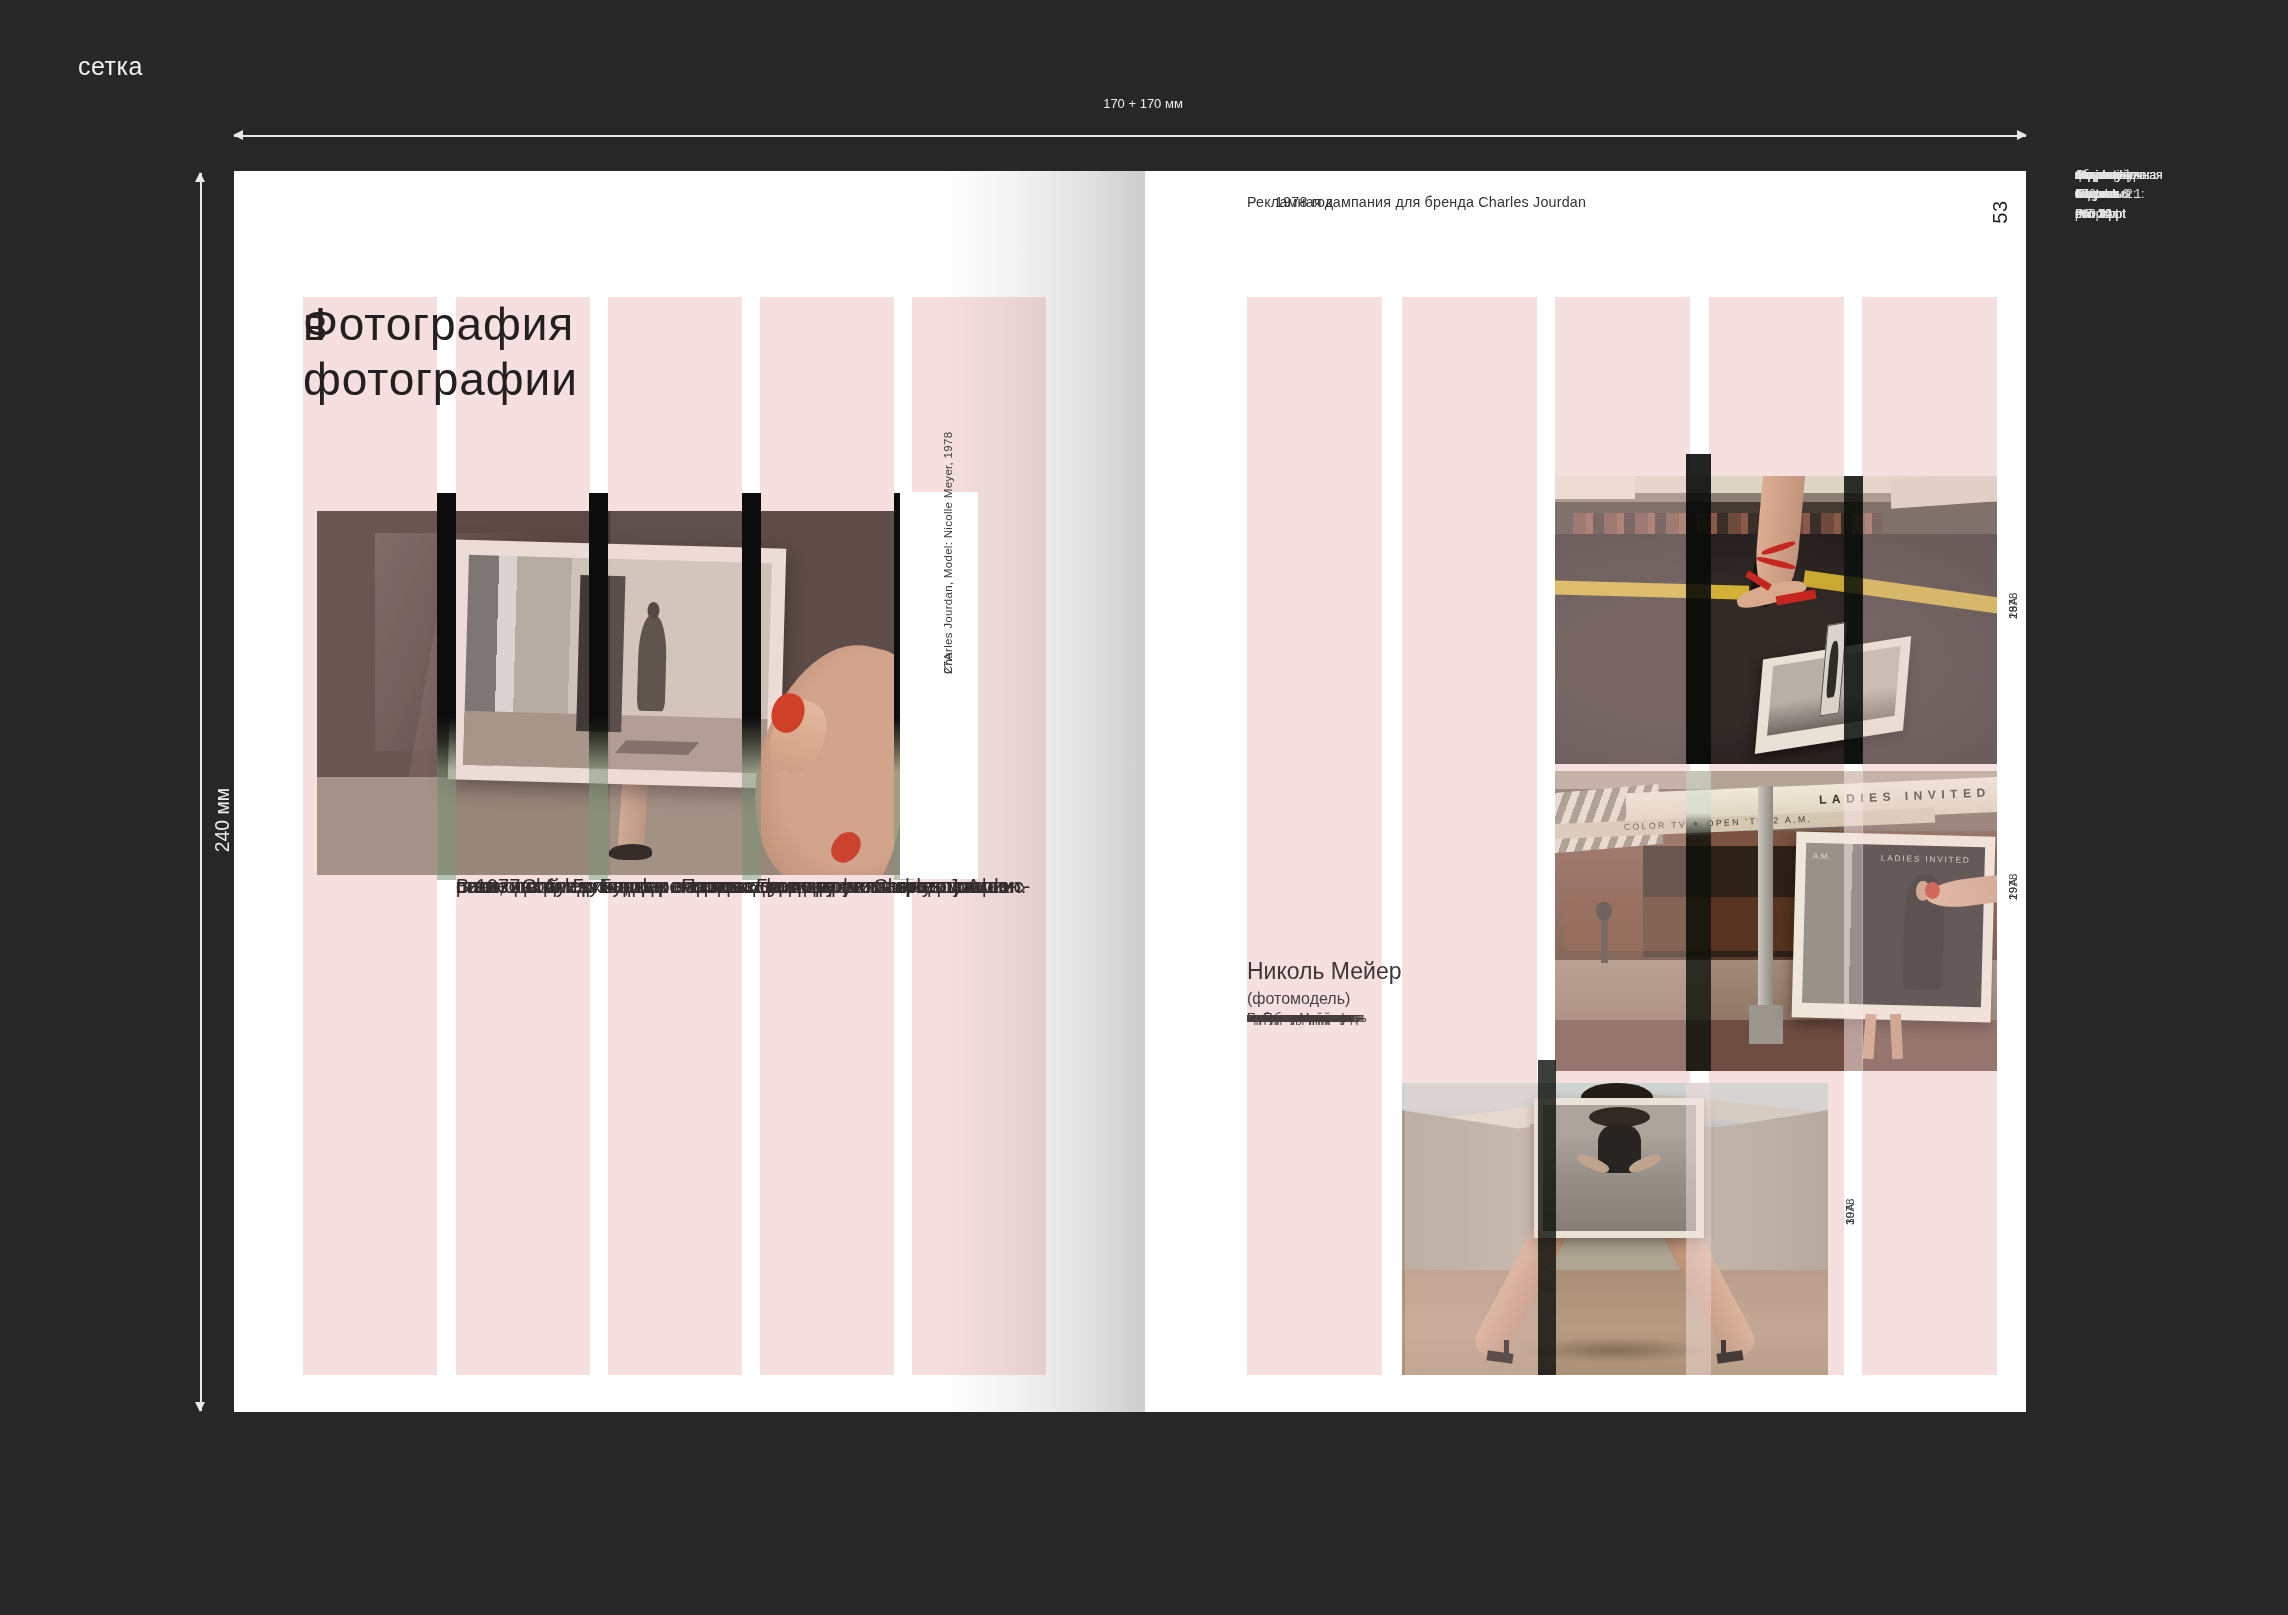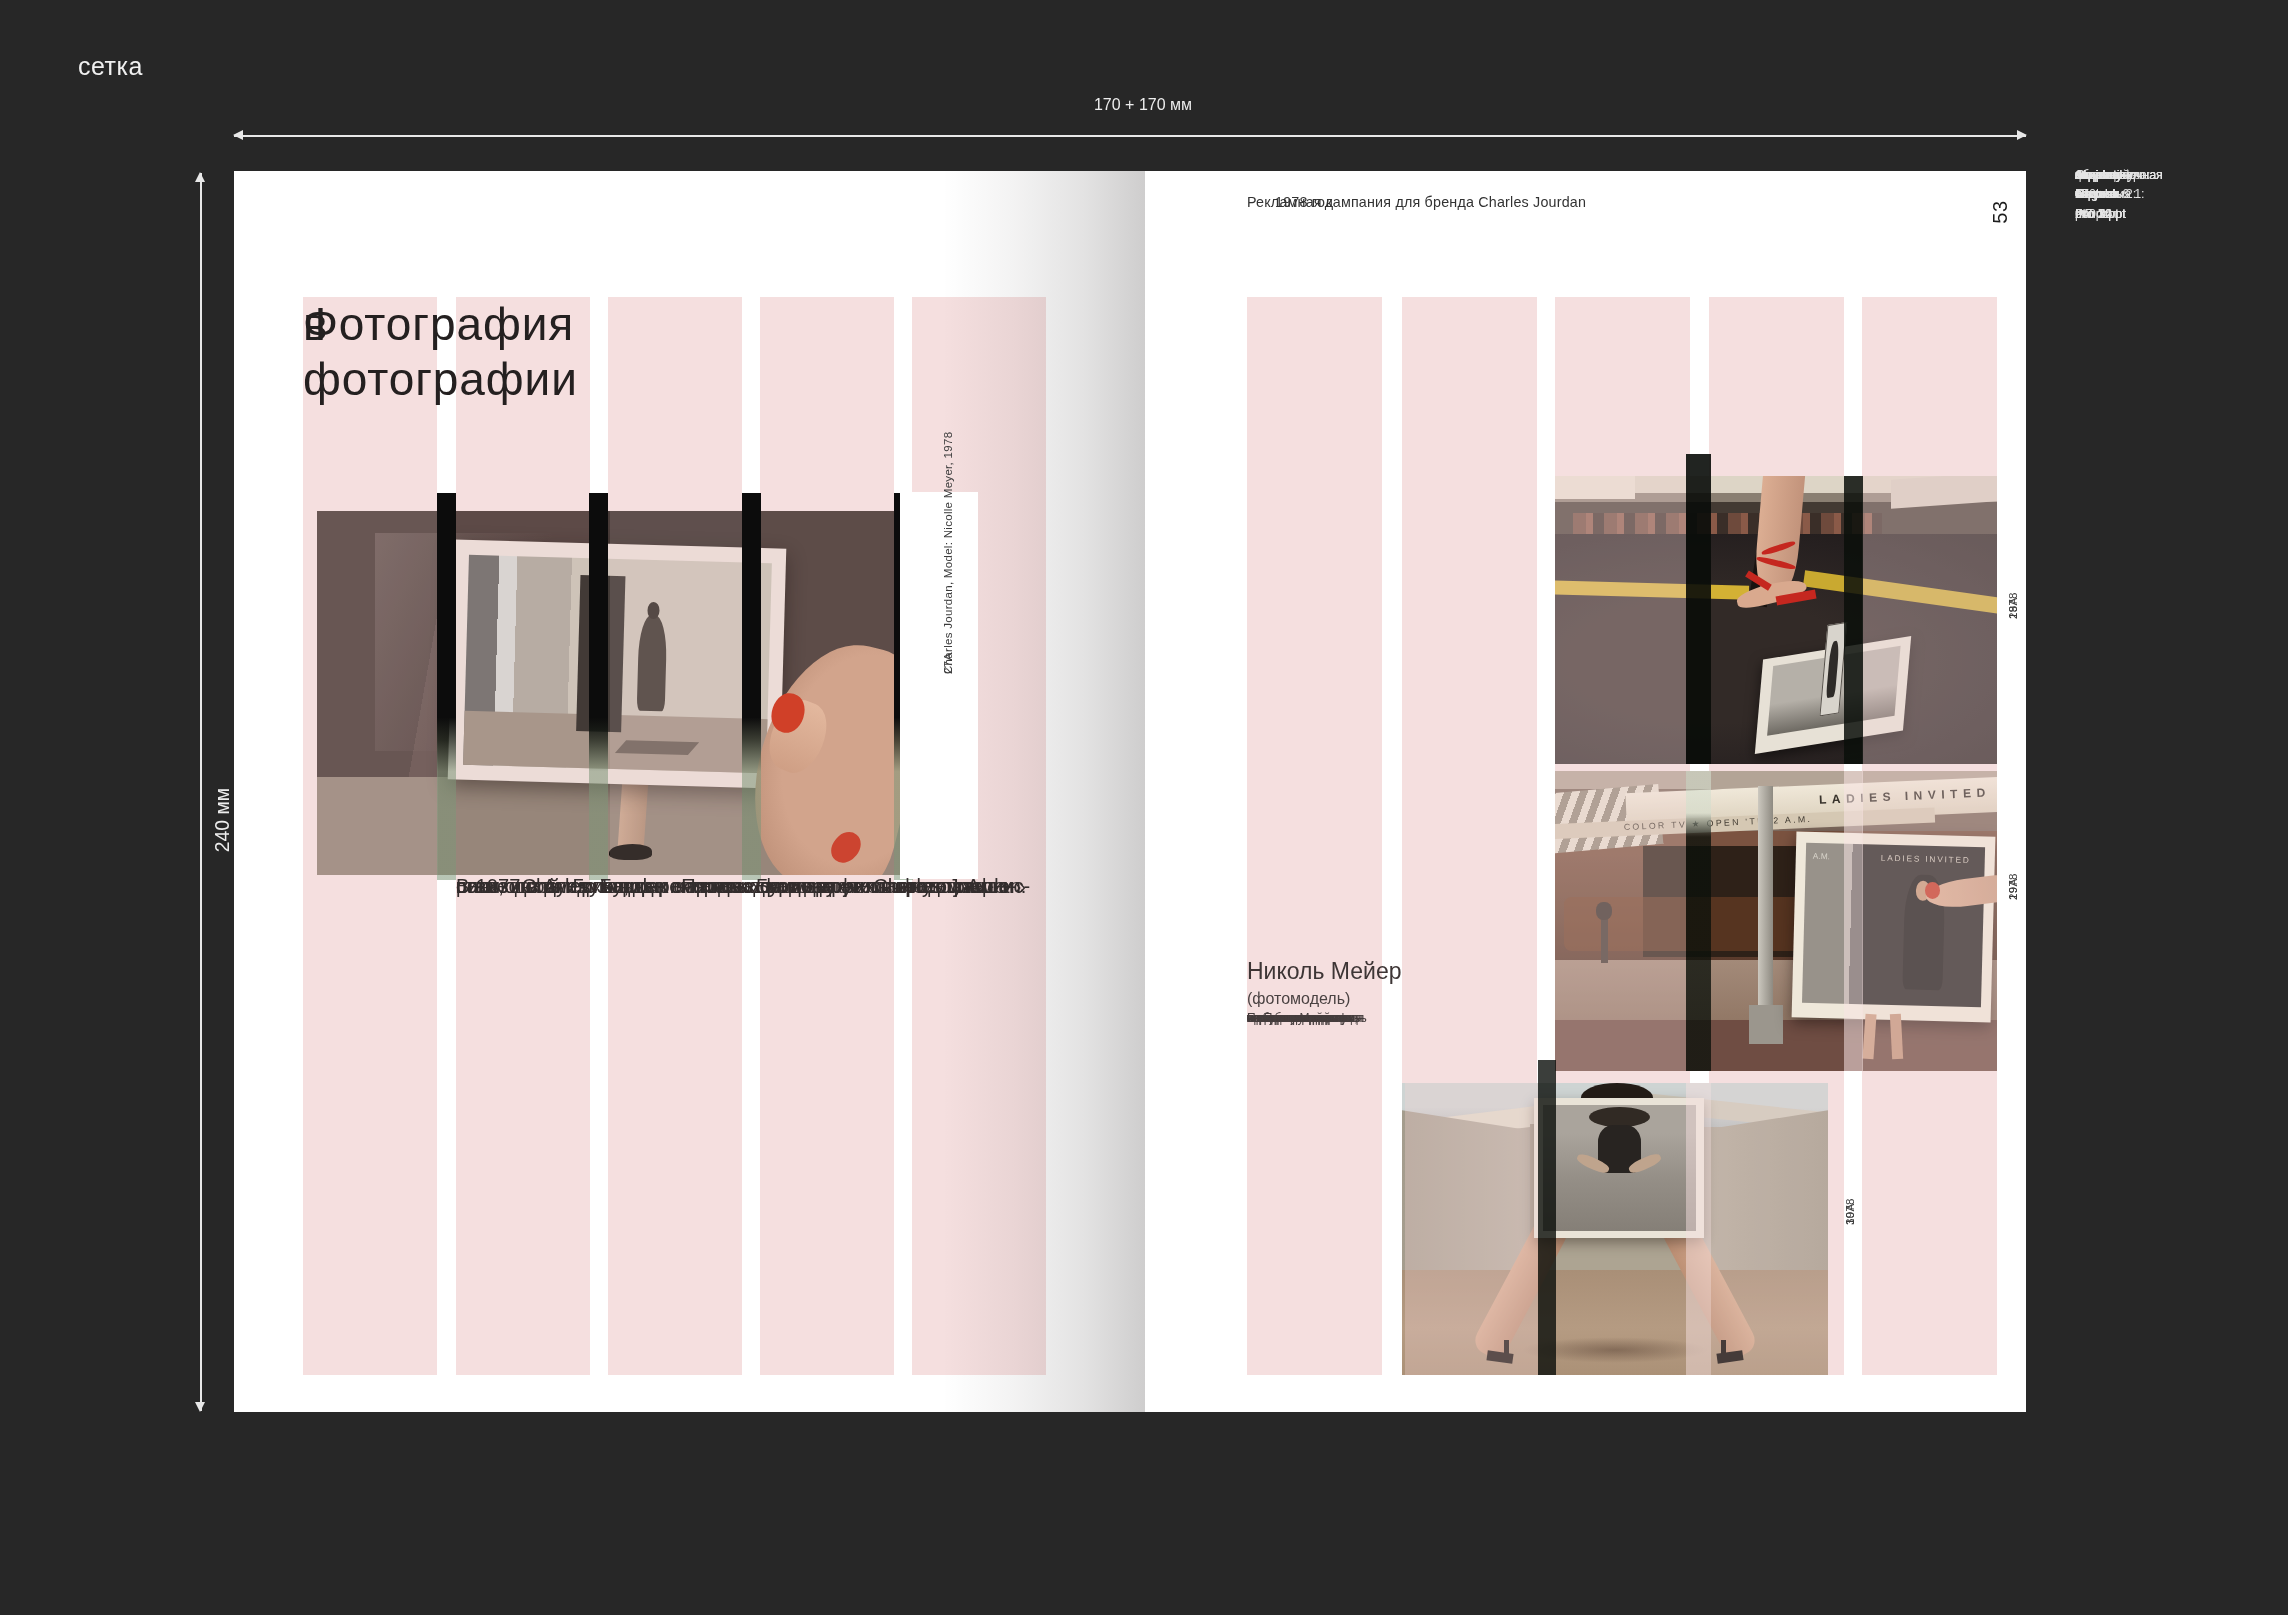--- a/index.html
+++ b/index.html
@@ -2,21 +2,21 @@
 <html style="font-size:14.8px"><head>
 <meta charset="utf-8">
 <style>
   html,body{margin:0;padding:0;background:#272727;}
   #canvas{position:relative;width:2289px;height:1615px;background:var(--bg,#272727);
     font-family:"Liberation Sans",sans-serif;overflow:hidden;}
   #canvas *{position:absolute;box-sizing:border-box;}
 
   
   .grid-label{left:78px;top:52px;font-size:25px;color:#f0f0f0;letter-spacing:0.5px;}
-  .dim-h-label{left:1143px;top:96px;transform:translateX(-50%);font-size:16px;color:#ededed;white-space:nowrap;}
+  .dim-h-label{left:1143px;top:96px;transform:translateX(-50%);font-size:13px;color:#ededed;white-space:nowrap;}
   .dim-h-line{left:234px;top:135px;width:1792px;height:1.8px;background:#e8e8e8;}
   .dim-v-line{left:200px;top:173px;width:1.8px;height:1238px;background:#e8e8e8;}
   .dim-v-label{left:222px;top:820px;transform:translate(-50%,-50%) rotate(-90deg);font-size:19.4px;color:#ededed;white-space:nowrap;}
   .ah,.av{width:0;height:0;border:solid transparent;}
   .ah-l{left:-0.9px;top:-4.6px;border-width:5.5px 10px 5.5px 0;border-right-color:#e8e8e8;}
   .ah-r{right:-0.9px;top:-4.6px;border-width:5.5px 0 5.5px 10px;border-left-color:#e8e8e8;}
   .av-t{top:-0.9px;left:-4.6px;border-width:0 5.5px 10px 5.5px;border-bottom-color:#e8e8e8;}
   .av-b{bottom:-0.9px;left:-4.6px;border-width:10px 5.5px 0 5.5px;border-top-color:#e8e8e8;}
 
   

